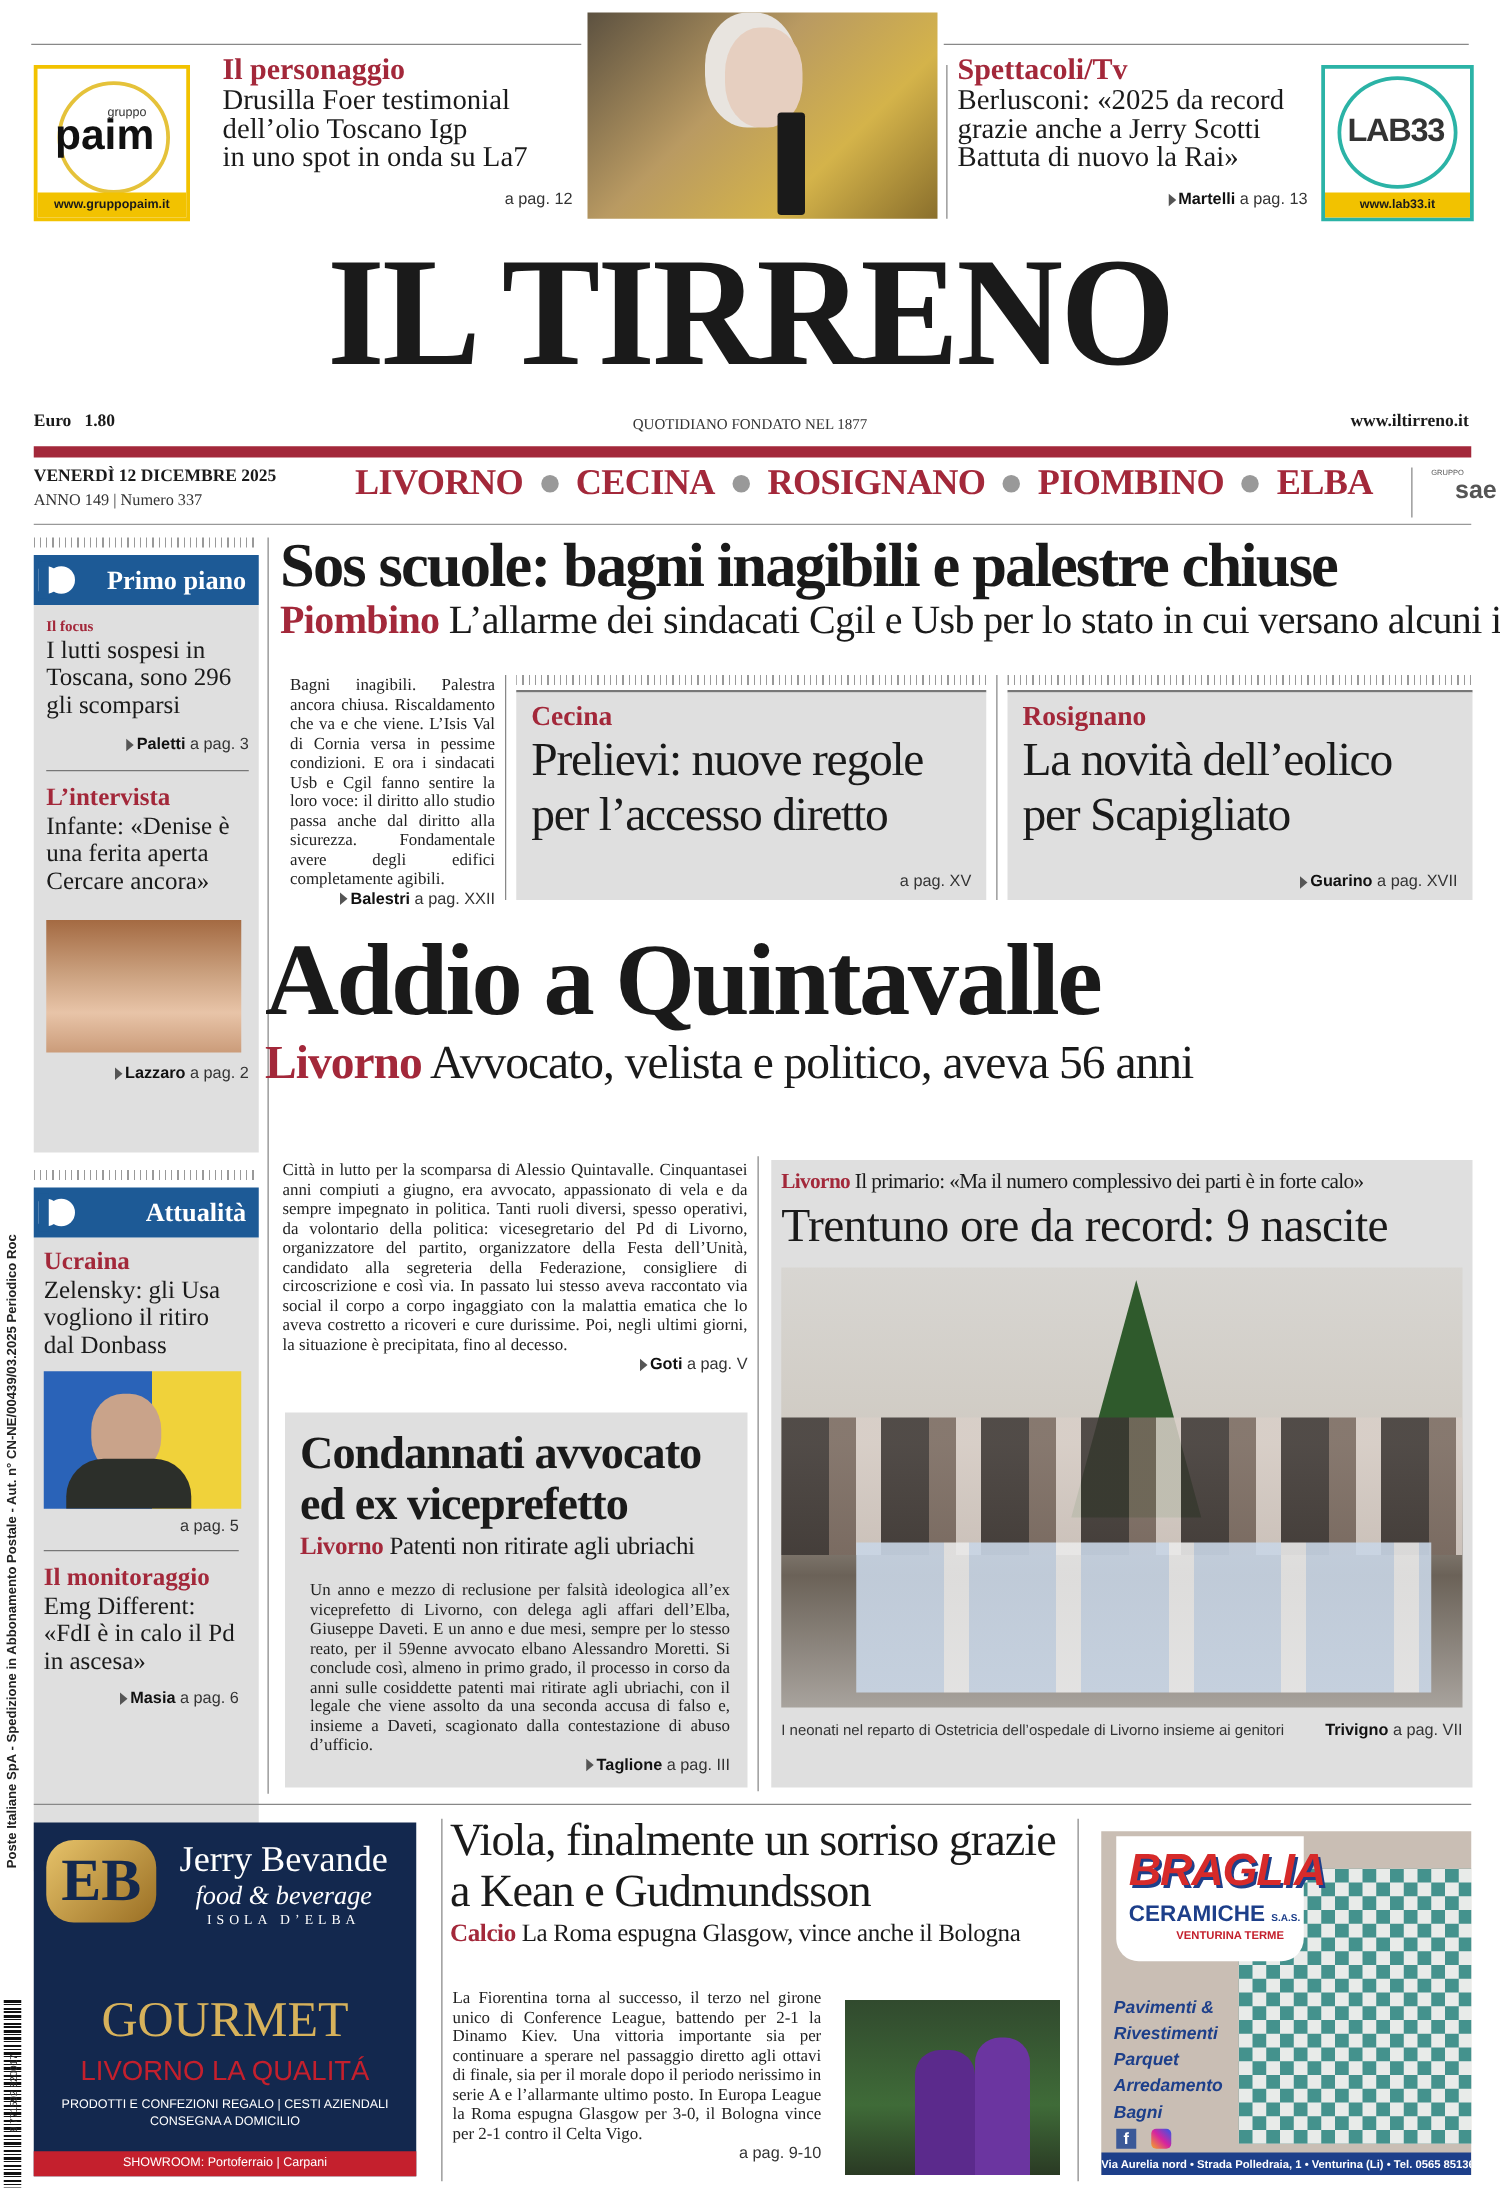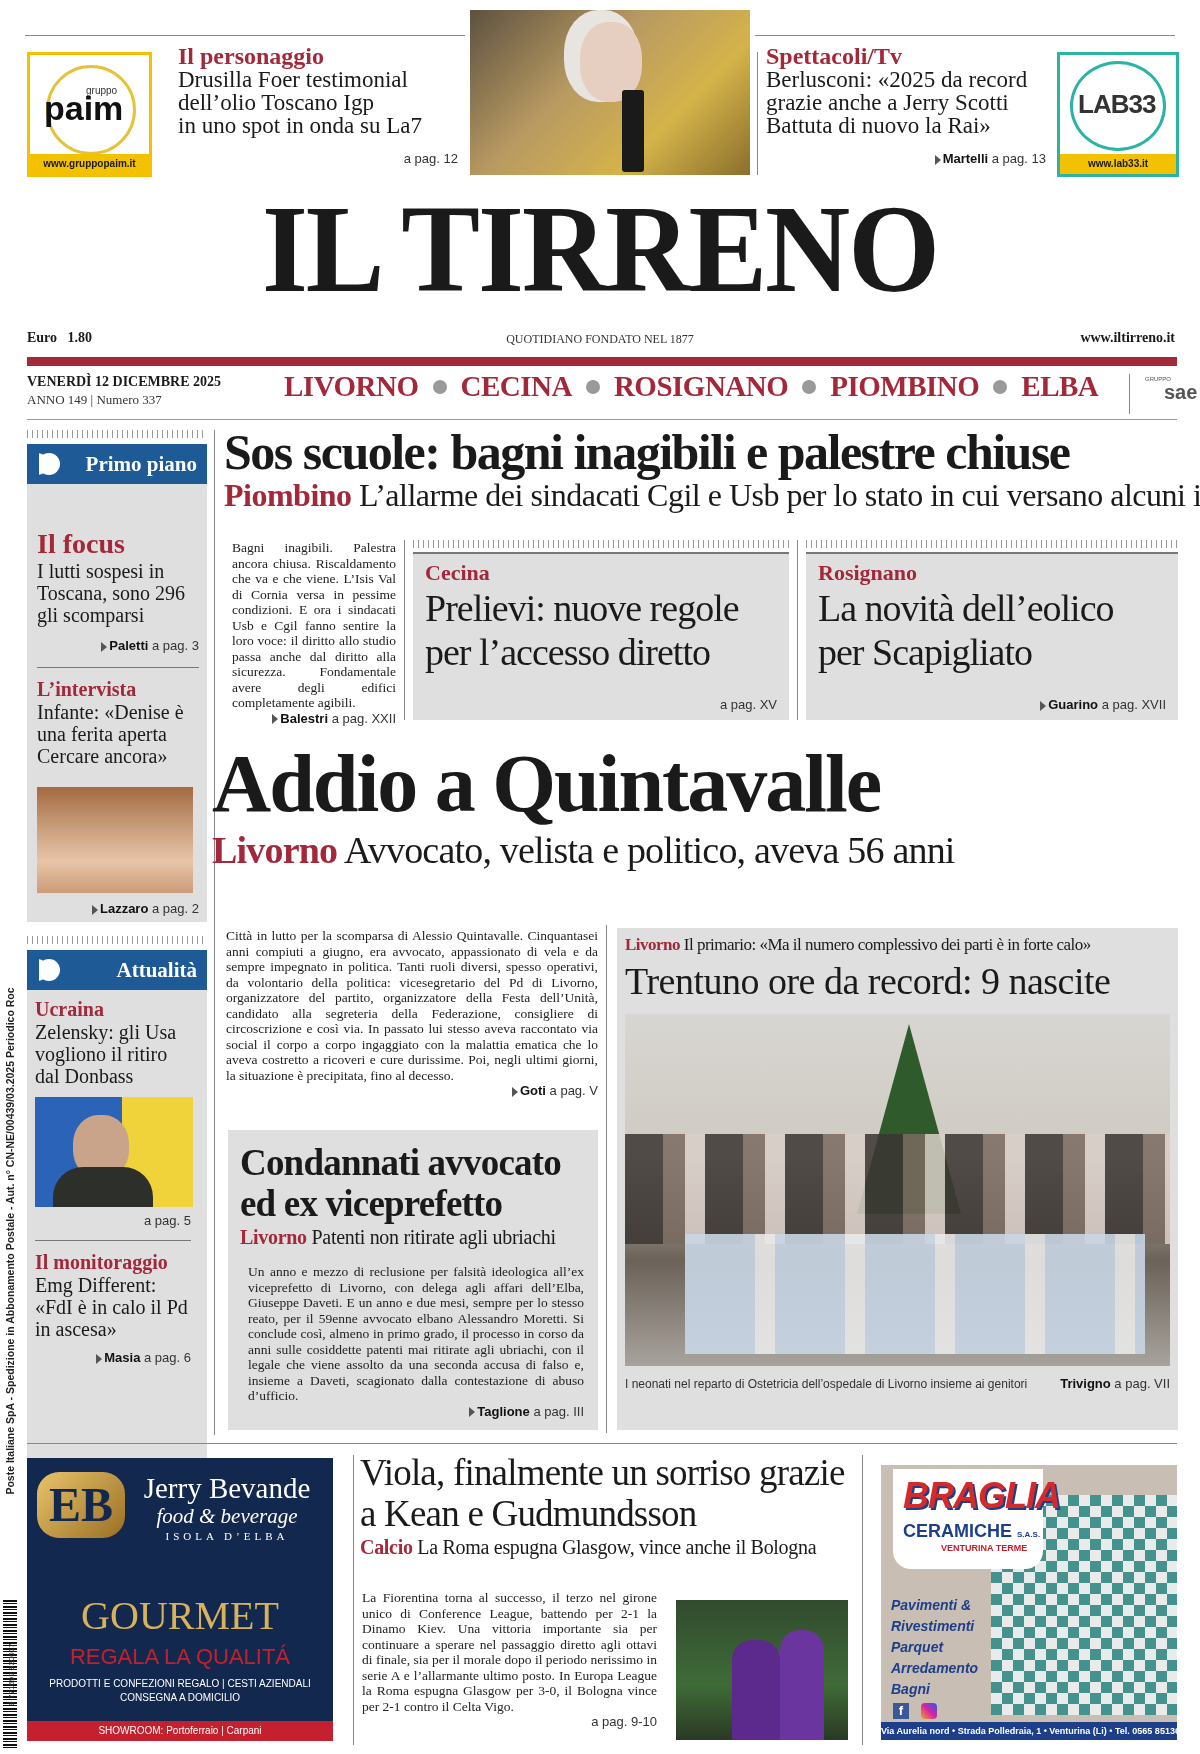--- a/index.html
+++ b/index.html
@@ -96,21 +96,21 @@
   <div class="section-bar" style="margin-top:6px;">
     <svg class="quote-mark" viewBox="0 0 30 30">
         <circle cx="6" cy="15" r="11" fill="#fff"></circle>
         <circle cx="18" cy="15" r="11" fill="#fff"></circle>
         <rect x="0" y="0" width="8" height="30" fill="#1d5a96"></rect>
       </svg>
     <span>Primo piano</span>
   </div>
   <div class="grey" style="height:438px;padding:10px 8px 0 10px;">
     <div>
-      <div class="kicker" style="font-size:28px;margin-top:34px;">Il focus</div>
+      <div class="kicker" style="font-size:12px;">Il focus</div>
       <div style="font-size:20px;line-height:22px;">I lutti sospesi in Toscana, sono 296 gli scomparsi</div>
       <div class="ref" style="margin-top:12px;"><span class="tri"></span><b>Paletti</b> <span>a pag. 3</span></div>
     </div>
     <div style="height:1px;background:#777;margin:14px 0 10px;"></div>
     <div>
       <div class="kicker" style="font-size:20px;">L’intervista</div>
       <div style="font-size:20px;line-height:22px;">Infante: «Denise è una ferita aperta Cercare ancora»</div>
       <div class="photo" style="position:relative;width:156px;height:106px;margin-top:20px;background:linear-gradient(180deg,#a46a42 0%,#caa07e 40%,#e8c4a8 70%,#cb9c7a 100%);"></div>
       <div class="ref" style="margin-top:8px;"><span class="tri"></span><b>Lazzaro</b> <span>a pag. 2</span></div>
     </div>
@@ -217,21 +217,21 @@
 </div>
 
 <div class="abs" style="left:27px;top:1443px;width:1150px;height:1px;background:#888;"></div>
 
 <div class="abs" style="left:27px;top:1458px;width:306px;height:283px;background:#13284e;color:#fff;text-align:center;">
   <div style="position:absolute;left:10px;top:14px;width:88px;height:66px;border-radius:22px;background:linear-gradient(135deg,#e7c36a,#9a6f24);color:#13284e;font-size:48px;font-weight:bold;line-height:66px;">EB</div>
   <div style="position:absolute;left:100px;top:14px;width:200px;font-size:29px;line-height:32px;">Jerry Bevande</div>
   <div style="position:absolute;left:100px;top:46px;width:200px;font-size:21px;font-style:italic;">food &amp; beverage</div>
   <div style="position:absolute;left:100px;top:72px;width:200px;font-size:11px;letter-spacing:4px;">ISOLA D’ELBA</div>
   <div style="position:absolute;left:0;top:136px;width:100%;font-size:40px;line-height:44px;color:#d7b25b;">GOURMET</div>
-  <div class="sans" style="position:absolute;left:0;top:186px;width:100%;font-size:22px;color:#c4202d;">REGALA LA QUALITÁ</div>
+  <div class="sans" style="position:absolute;left:0;top:186px;width:100%;font-size:22px;color:#c4202d;">LIVORNO LA QUALITÁ</div>
   <div class="sans" style="position:absolute;left:0;top:220px;width:100%;font-size:10px;">PRODOTTI E CONFEZIONI REGALO | CESTI AZIENDALI</div>
   <div class="sans" style="position:absolute;left:0;top:234px;width:100%;font-size:10px;">CONSEGNA A DOMICILIO</div>
   <div class="sans" style="position:absolute;left:0;bottom:0;width:100%;height:20px;line-height:20px;background:#c4202d;font-size:10px;">SHOWROOM: Portoferraio | Carpani</div>
 </div>
 
 <div class="vline" style="left:353px;top:1455px;height:290px;"></div>
 
 <div class="abs" style="left:360px;top:1452px;width:500px;">
   <div style="font-size:37px;line-height:41px;letter-spacing:-0.8px;width:490px;">Viola, finalmente un sorriso grazie a Kean e Gudmundsson</div>
   <div style="font-size:20px;line-height:26px;letter-spacing:-0.3px;white-space:nowrap;">

